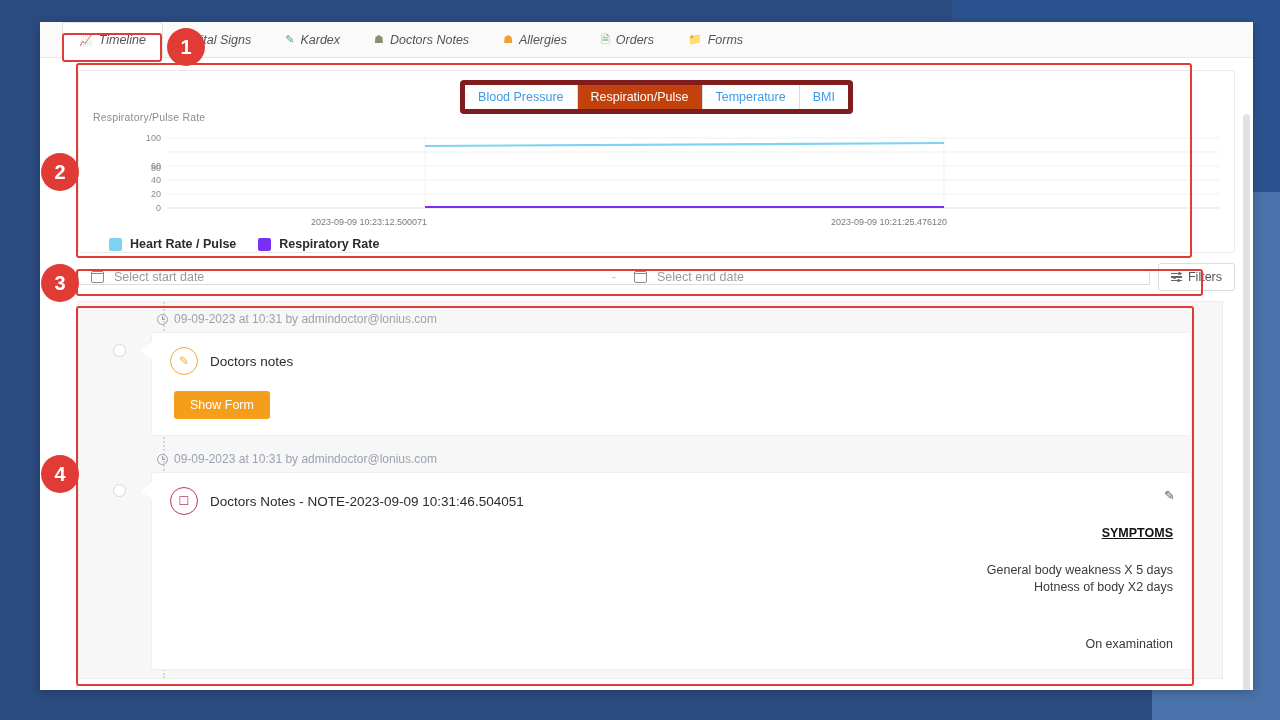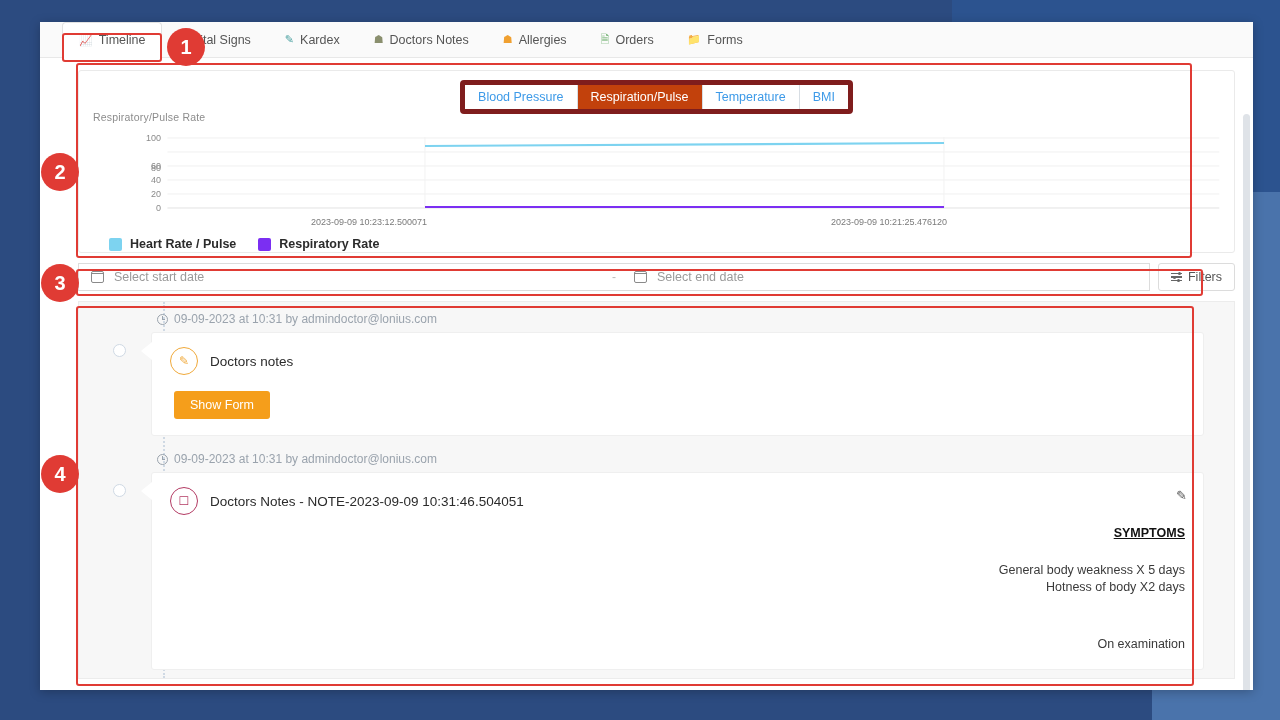--- a/index.html
+++ b/index.html
@@ -52,21 +52,21 @@
     border-radius: 4px 4px 0 0;
     margin-bottom: -1px;
   }
   .tab .ic { font-size: 11px; line-height: 1; display:inline-block; }
   .t-green  { color:#3a9a3a; }
   .t-teal   { color:#4fa3a3; }
   .t-olive  { color:#8a8f6e; }
   .t-orange { color:#f0a030; }
   .t-green2 { color:#5fa85f; }
   .t-blue   { color:#5b8fc7; }
-  .tab-label { color: inherit; }
+  .tab-label { color: inherit; font-style: italic; }
 
   
   .content {
     position: relative;
     height: 632px;
     background: #ffffff;
     padding: 0 0 0 0;
   }
 
   
@@ -118,21 +118,21 @@
     align-items: center;
     gap: 0;
     height: 28px;
   }
   .date-group {
     flex: 1;
     display: flex;
     align-items: center;
     border: 1px solid #dcdcdc;
     border-radius: 0;
-    height: 28px;
+    height: 16px;
     background: #fff;
     overflow: hidden;
   }
   .date-field {
     display: flex; align-items: center; gap: 10px;
     padding: 0 12px; height: 100%;
     font-size: 12.5px; color: #9a9a9a;
     flex: 1; cursor: text;
   }
   .date-sep { color:#bbb; font-size: 12px; padding: 0 6px; }
@@ -150,21 +150,21 @@
   .flt-icon i:nth-child(1){ top:0; }
   .flt-icon i:nth-child(2){ top:3.7px; }
   .flt-icon i:nth-child(3){ top:7.4px; }
   .flt-icon b { position:absolute; width:3px; height:3px; border-radius:50%; background:#666; }
   .flt-icon b:nth-of-type(1){ top:-0.7px; left:7px;}
   .flt-icon b:nth-of-type(2){ top:3px;   left:2px;}
   .flt-icon b:nth-of-type(3){ top:6.7px; left:6px;}
 
   
   .timeline-wrap {
-    margin: 10px 18px 0 38px;
+    margin: 10px 30px 0 38px;
     background: #f7f7f7;
     border: 1px solid #ececec;
     height: 378px;
     position: relative;
     overflow: hidden;
     padding: 10px 30px 0 50px;
   }
   .tl-line {
     position: absolute; left: 84px; top: 0; bottom: 0; width: 0;
     border-left: 2px dotted #cfd9e4;

